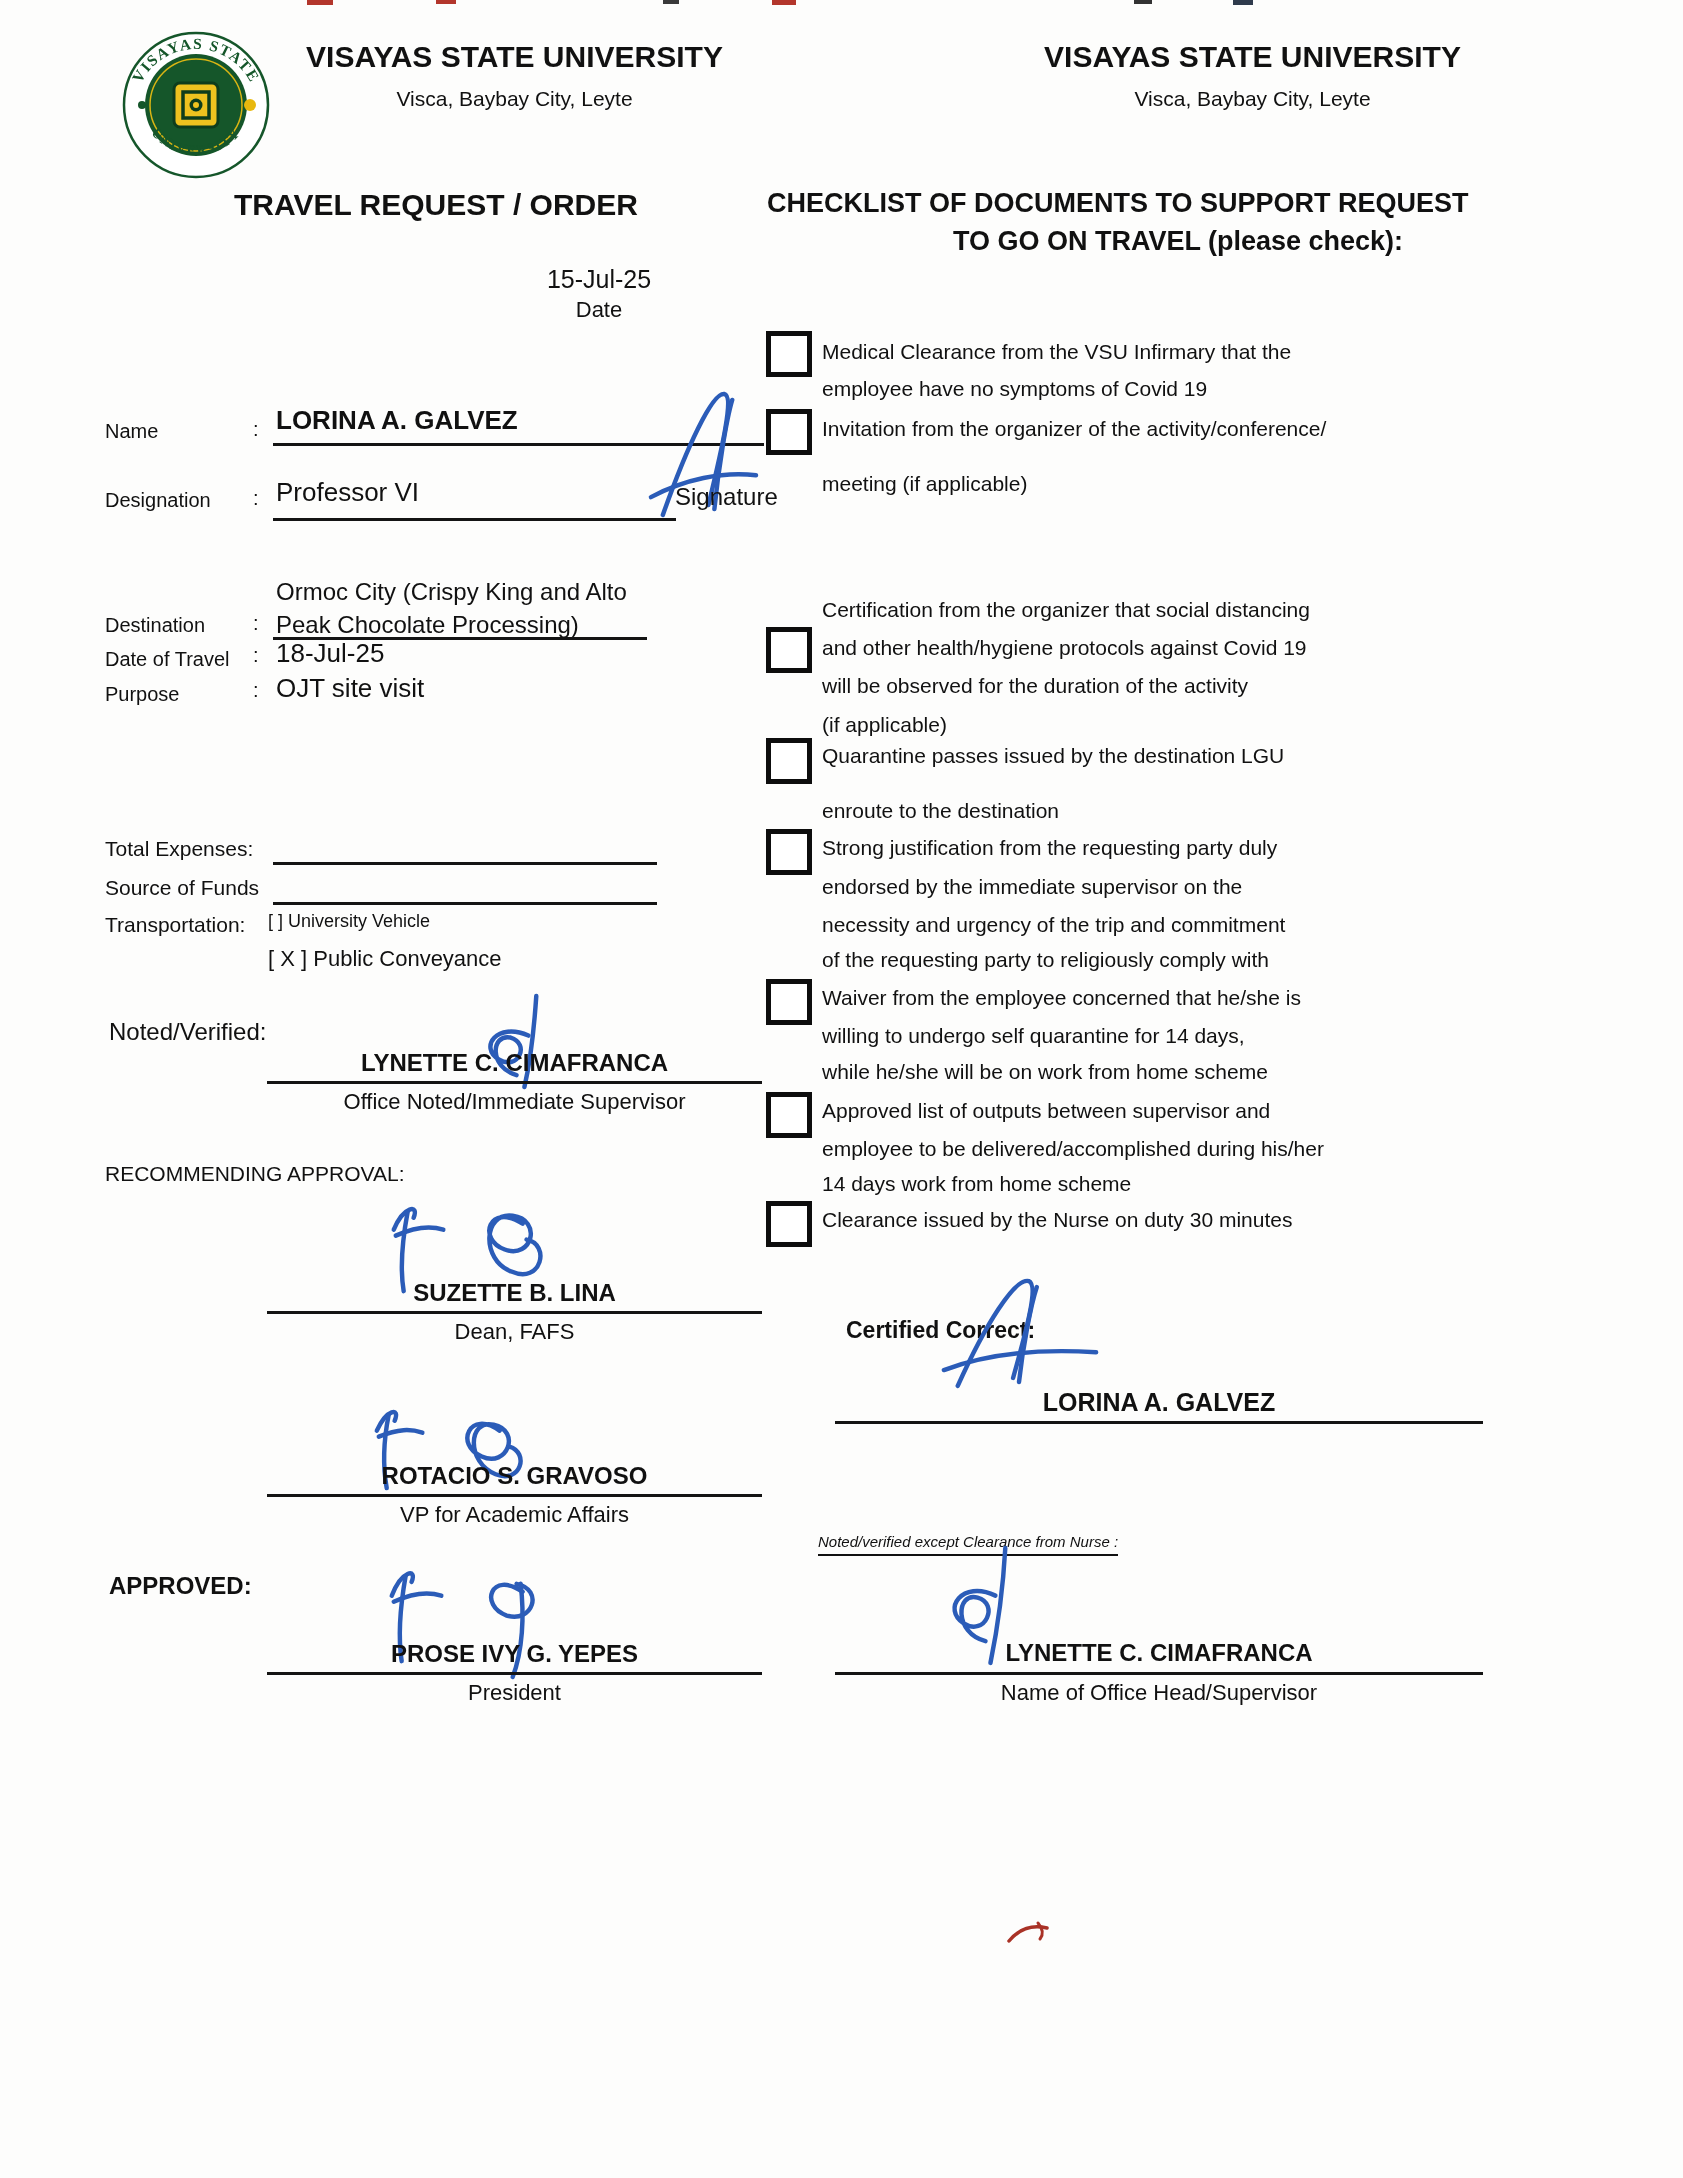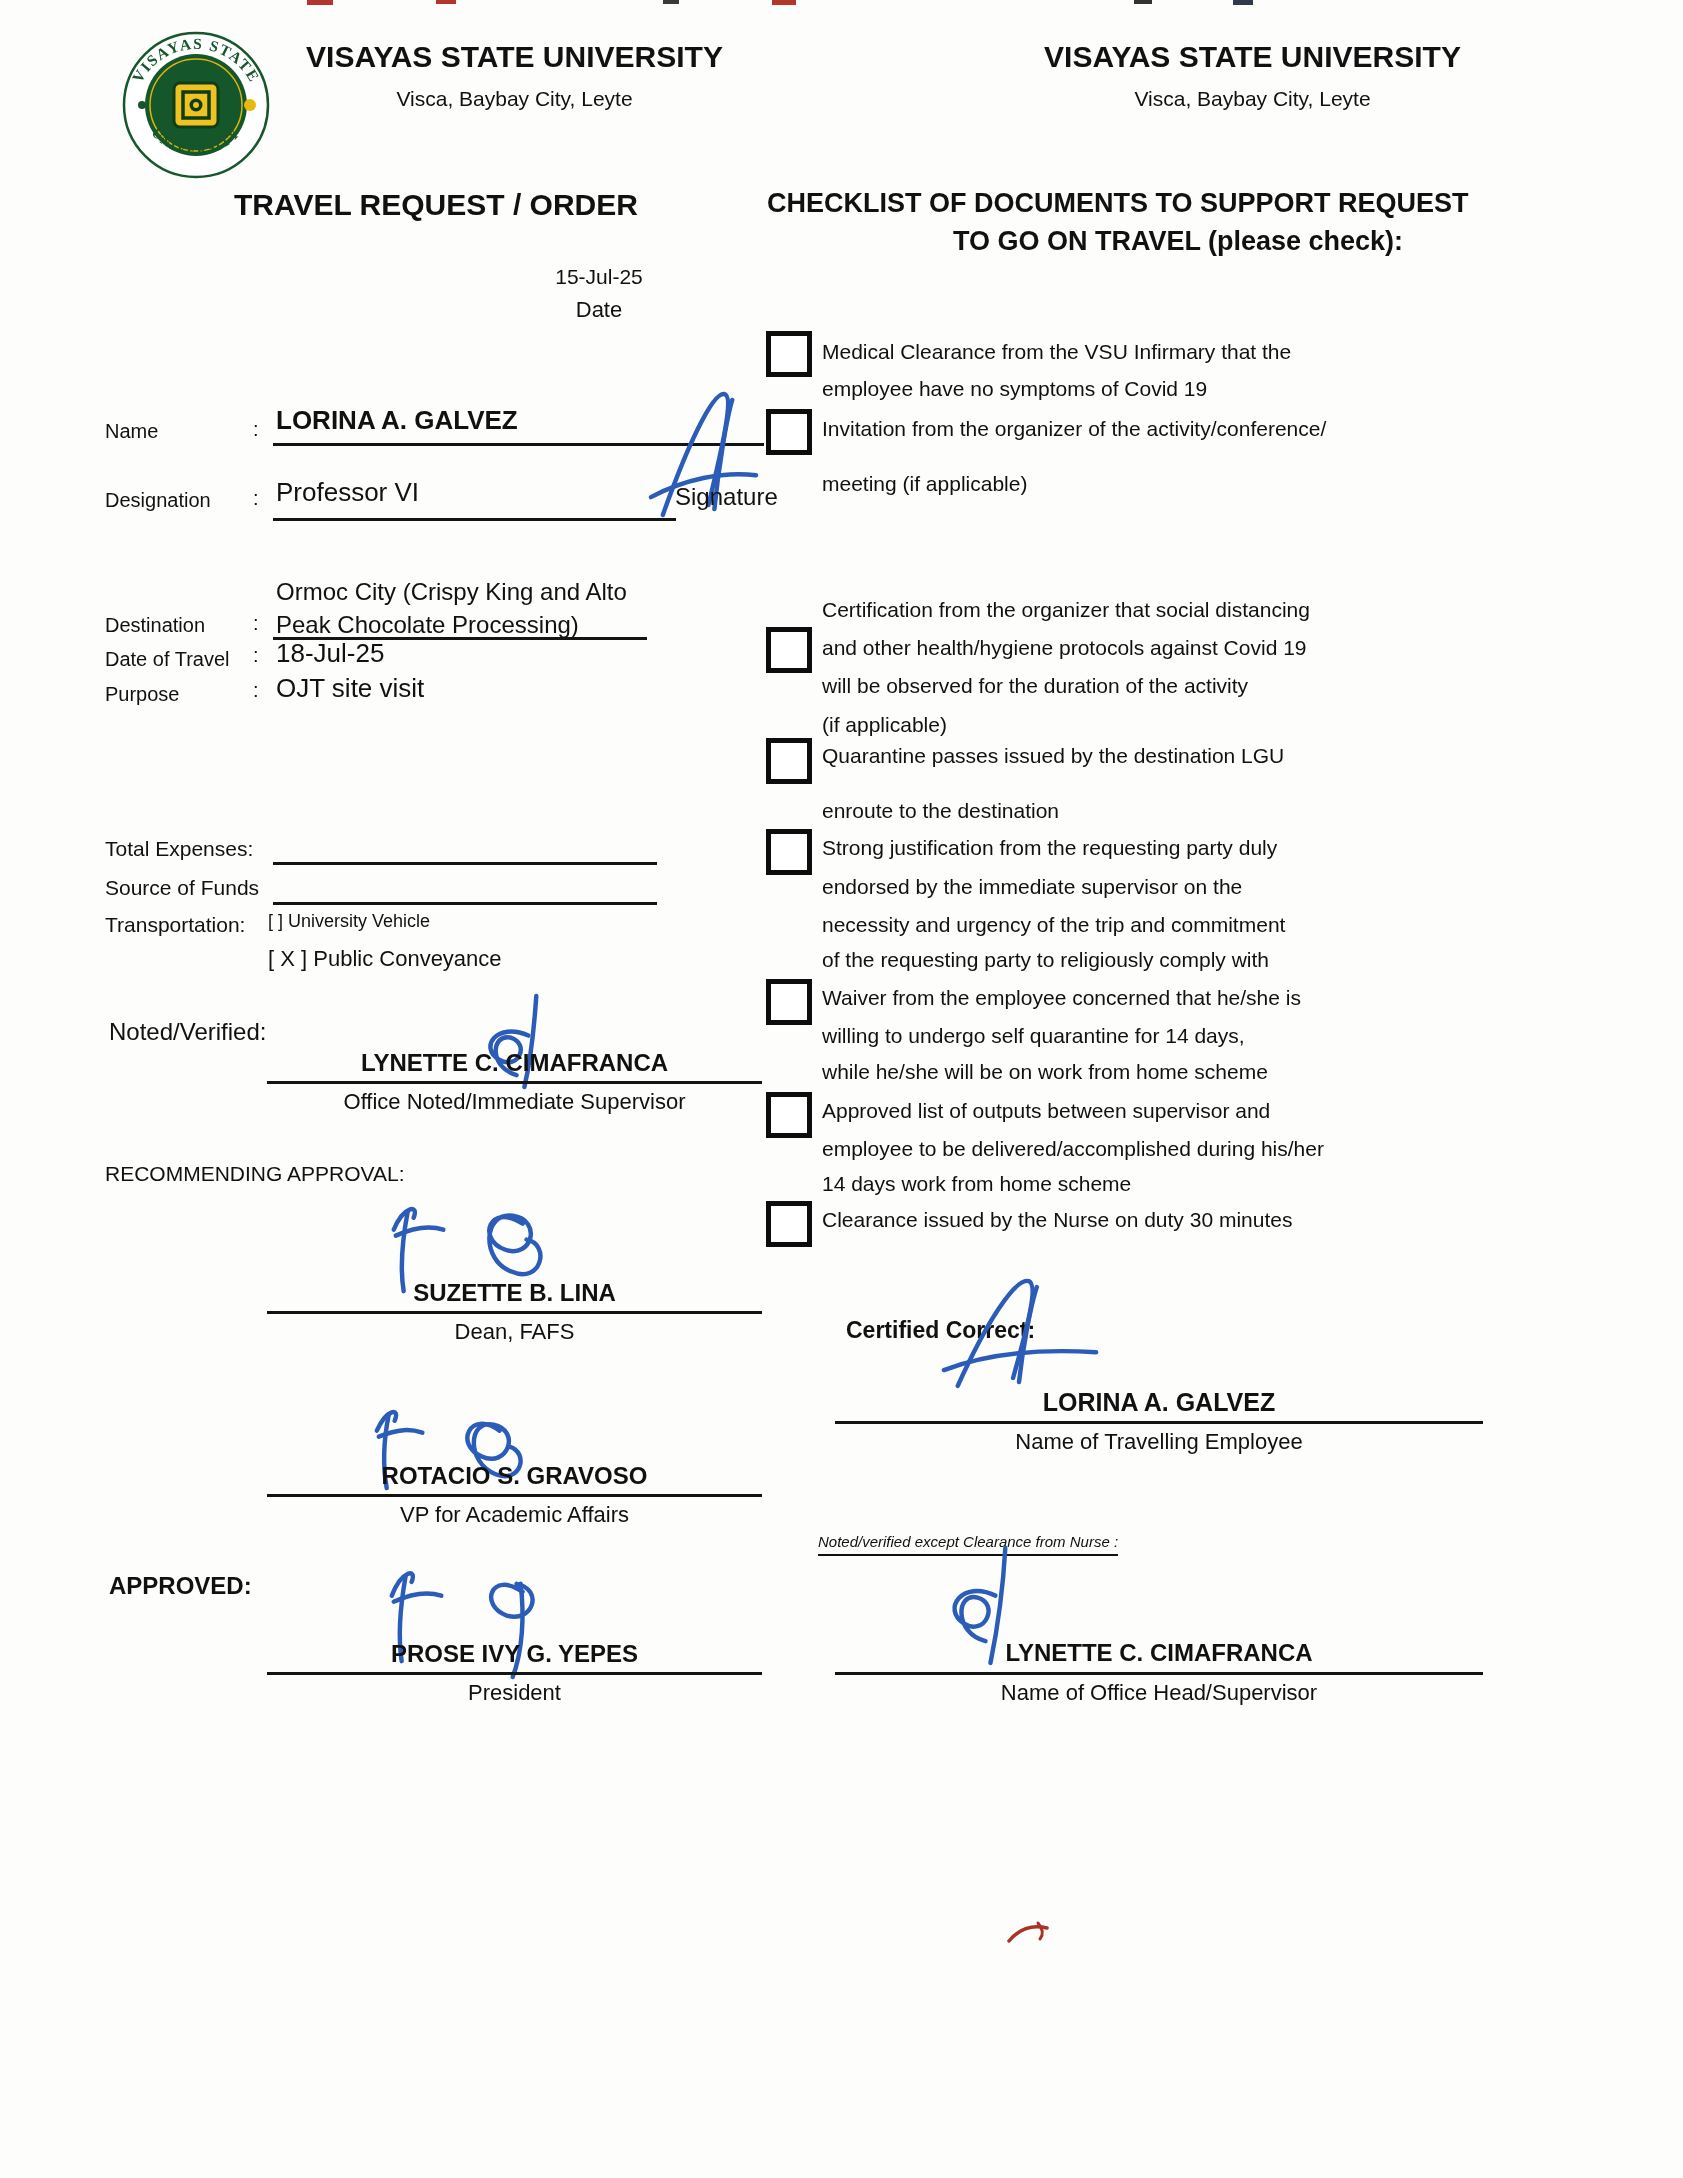--- a/index.html
+++ b/index.html
@@ -55,21 +55,21 @@
 
   <div class="abs ctr b" style="left:277px;top:40px;width:475px;font-size:30px;">VISAYAS STATE UNIVERSITY</div>
   <div class="abs ctr" style="left:277px;top:87px;width:475px;font-size:21px;">Visca, Baybay City, Leyte</div>
   <div class="abs ctr b" style="left:1020px;top:40px;width:465px;font-size:30px;">VISAYAS STATE UNIVERSITY</div>
   <div class="abs ctr" style="left:1020px;top:87px;width:465px;font-size:21px;">Visca, Baybay City, Leyte</div>
 
   <div class="abs ctr b" style="left:228px;top:188px;width:416px;font-size:30px;">TRAVEL REQUEST / ORDER</div>
   <div class="abs ctr b" style="left:767px;top:188px;width:663px;font-size:27px;">CHECKLIST OF DOCUMENTS TO SUPPORT REQUEST</div>
   <div class="abs ctr b" style="left:881px;top:226px;width:594px;font-size:27px;">TO GO ON TRAVEL (please check):</div>
 
-  <div class="abs ctr" style="left:515px;top:265px;width:168px;font-size:21px;">15-Jul-25</div>
+  <div class="abs ctr" style="left:515px;top:265px;width:168px;font-size:25px;">15-Jul-25</div>
   <div class="abs ctr" style="left:515px;top:297px;width:168px;font-size:22px;">Date</div>
 
   <span class="abs lbl" style="left:105px;top:420px;">Name</span>
   <span class="abs lbl" style="left:253px;top:418px;">:</span>
   <span class="abs val b" style="left:276px;top:405px;">LORINA A. GALVEZ</span>
   <div class="rule" style="left:273px;top:443px;width:491px;"></div>
 
   <svg class="abs sig" style="left:645px;top:378px;" width="114" height="149" viewBox="0 0 115 150">
     <path d="M18 138 C 42 70, 68 14, 80 16 C 90 18, 78 70, 64 128"></path>
     <path d="M70 132 C 74 92, 82 42, 88 22"></path>
@@ -189,21 +189,20 @@
   <span class="abs cl" style="left:822px;top:1208px;">Clearance issued by the Nurse on duty 30 minutes</span>
 
   <span class="abs b" style="left:846px;top:1317px;font-size:23px;">Certified Correct:</span>
   <svg class="abs sig" style="left:936px;top:1267px;" width="168" height="134" viewBox="0 0 170 135">
     <path d="M22 120 C 50 58, 80 10, 94 14 C 104 18, 92 62, 78 112"></path>
     <path d="M84 116 C 88 80, 96 38, 102 20"></path>
     <path d="M8 104 C 50 88, 100 82, 162 86"></path>
   </svg>
   <div class="abs ctr b" style="left:835px;top:1388px;width:648px;font-size:25px;">LORINA A. GALVEZ</div>
   <div class="rule" style="left:835px;top:1421px;width:648px;"></div>
-  <div class="abs ctr ttl" style="left:835px;top:1429px;width:648px;">Name of Travelling Employee</div>
 
   <span class="abs" style="left:818px;top:1533px;font-size:15px;border-bottom:2.5px solid #111;padding-bottom:4px;font-style:italic;">Noted/verified except Clearance from Nurse :</span>
   <svg class="abs sig" style="left:936px;top:1542px;" width="99" height="129" viewBox="0 0 100 130">
     <path d="M70 6 C 68 42, 62 88, 55 122"></path>
     <path d="M60 54 C 26 38, 6 68, 28 82 C 50 96, 64 62, 42 56 C 20 50, 18 92, 50 100"></path>
   </svg>
   <div class="abs ctr nm" style="left:835px;top:1639px;width:648px;">LYNETTE C. CIMAFRANCA</div>
   <div class="rule" style="left:835px;top:1672px;width:648px;"></div>
   <div class="abs ctr ttl" style="left:835px;top:1680px;width:648px;">Name of Office Head/Supervisor</div>
 

